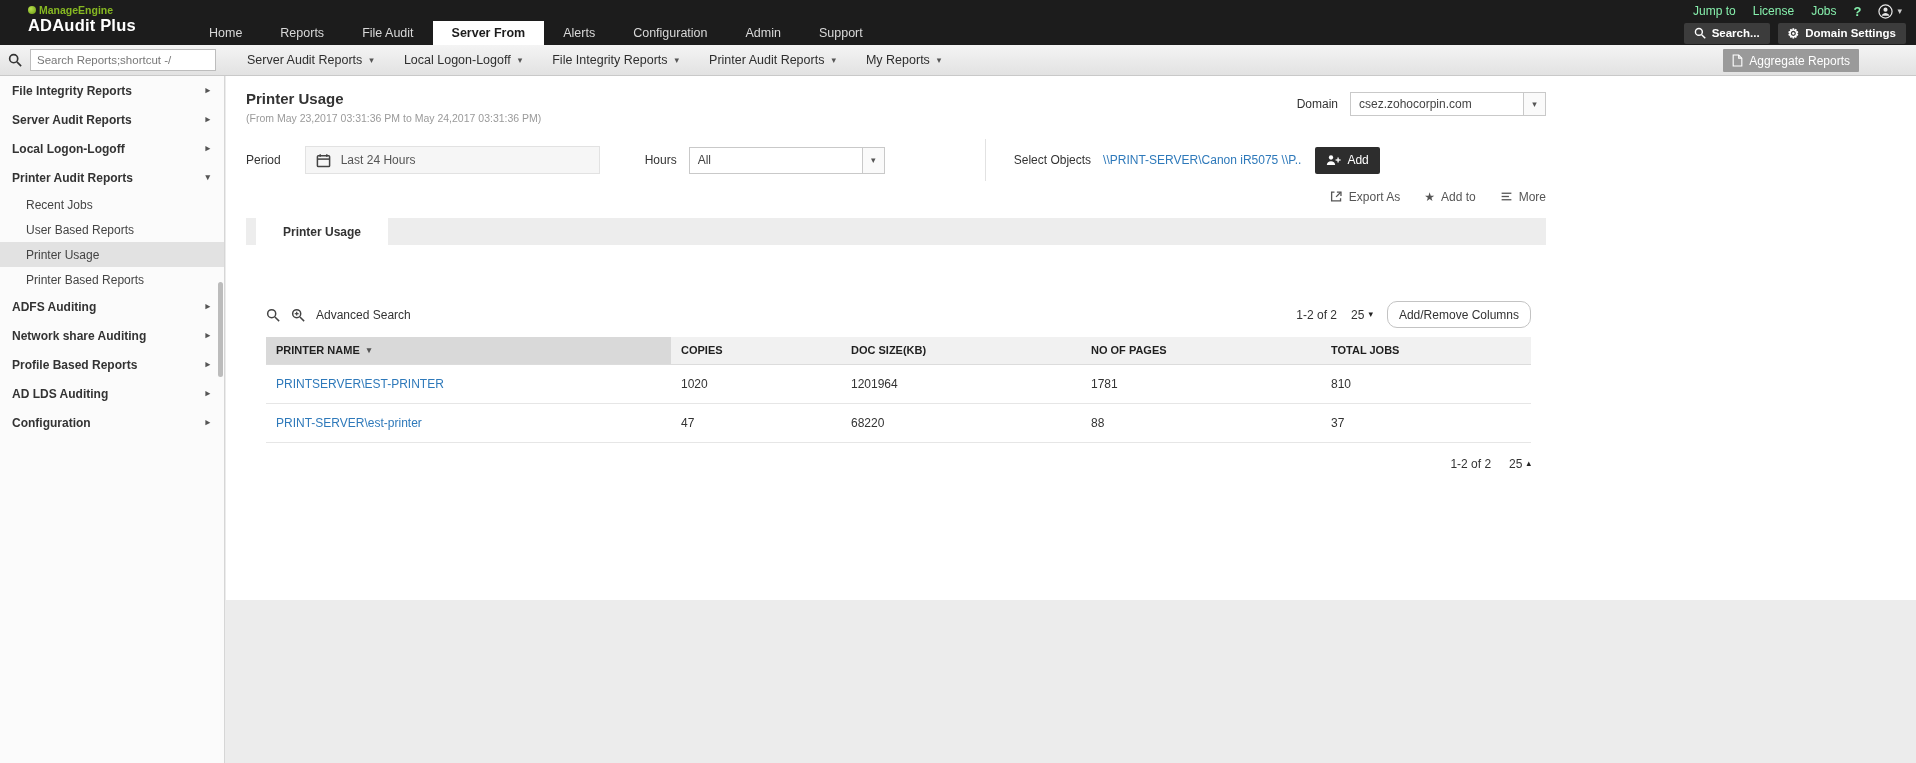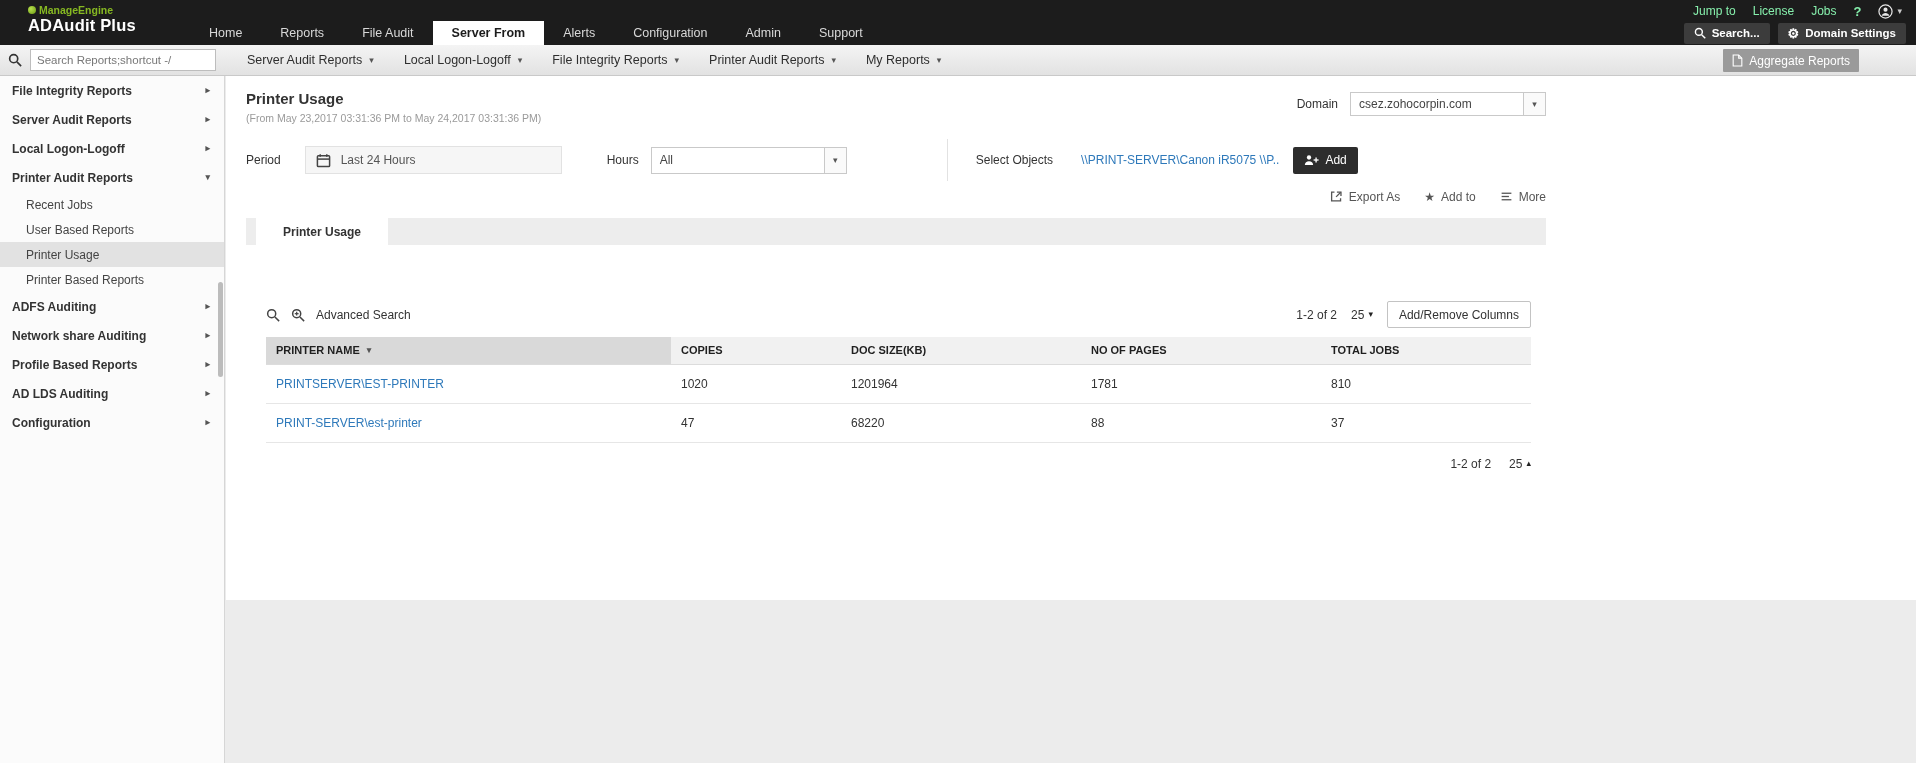--- a/index.html
+++ b/index.html
@@ -57,44 +57,44 @@
   .domain-group{display:flex;align-items:center;gap:12px;margin-top:2px}
   .domain-label{font-size:12px;color:#333}
   .select{display:flex;align-items:center;height:24px;background:#fff;border:1px solid #c9c9c9;font-size:12px;color:#444}
   .select .val{padding:0 8px;flex:1;white-space:nowrap;overflow:hidden}
   .select .chev{width:22px;align-self:stretch;border-left:1px solid #c9c9c9;display:flex;align-items:center;justify-content:center;background:#fafafa}
   .domain-select{width:196px}
   .hours-select{width:196px;height:27px}
 
   .filters{display:flex;align-items:center;margin-top:22px;height:28px}
   .lbl{font-size:12px;color:#333;white-space:nowrap}
-  .period-field{margin-left:24px;width:257px;height:28px;background:#f6f6f6;border:1px solid #e2e2e2;display:flex;align-items:center;gap:10px;padding:0 10px;font-size:12px;color:#555}
+  .period-field{margin-left:24px;width:295px;height:28px;background:#f6f6f6;border:1px solid #e2e2e2;display:flex;align-items:center;gap:10px;padding:0 10px;font-size:12px;color:#555}
   .period-field .cal{color:#444;display:flex}
   .hours-lbl{margin-left:45px;margin-right:12px}
   .vdiv{width:1px;height:42px;background:#e2e2e2;margin-left:100px}
   .selobj-lbl{margin-left:28px}
-  .selobj-val{margin-left:28px;font-size:12px;color:#2e79ba;white-space:nowrap;max-width:200px;overflow:hidden}
+  .selobj-val{margin-left:12px;font-size:12px;color:#2e79ba;white-space:nowrap;max-width:200px;overflow:hidden}
   .add-btn{margin-left:14px;display:flex;align-items:center;gap:6px;background:#2d2d2d;color:#fff;border:none;height:27px;padding:0 11px;font-size:12px;font-family:inherit;border-radius:2px}
 
   .actions-row{display:flex;justify-content:flex-end;align-items:center;gap:24px;margin-top:14px;height:18px;font-size:12px;color:#555}
   .action{display:flex;align-items:flex-start;gap:6px;cursor:default;color:#555}
   .star-glyph::before{content:"★";font-size:12px;color:#555}
 
   .tab-band{margin-top:12px;height:27px;background:#ededed;display:flex;align-items:stretch}
   .report-tab{margin-left:10px;background:#fff;display:flex;align-items:center;padding:0 27px;font-size:12px;font-weight:bold;color:#333}
 
   .table-area{margin:0 15px 0 20px}
   .grid-toolbar{margin-top:56px;display:flex;justify-content:space-between;align-items:center;height:27px}
   .gt-left{display:flex;align-items:center;gap:11px;color:#444}
   .adv-label{font-size:12px;color:#333}
   .gt-right{display:flex;align-items:center;gap:14px}
   .pgn{font-size:12px;color:#333}
   .pagesize{display:flex;align-items:center;gap:4px;font-size:12px;color:#333}
   .pagesize .cd,.pagesize .cu{color:#222}
-  .cols-btn{background:#fff;border:1px solid #c3c3c3;height:27px;padding:0 11px;font-size:12px;color:#333;font-family:inherit;border-radius:2px}
+  .cols-btn{background:#fff;border:1px solid #c3c3c3;height:27px;padding:0 11px;font-size:12px;color:#333;font-family:inherit;border-radius:10px}
 
   table{border-collapse:collapse;width:100%;margin-top:9px}
   th{height:27px;background:#f1f1f1;font-size:11px;color:#1f1f1f;text-align:left;padding:0 10px;font-weight:bold;white-space:nowrap;border-bottom:1px solid #dcdcdc}
   th.first{background:#d9d9d9}
   .th-inner{display:flex;align-items:center;gap:7px}
   td{height:39px;border-bottom:1px solid #e6e6e6;font-size:12px;color:#333;padding:0 10px}
   td a{color:#2e79ba;text-decoration:none}
 
   .grid-footer{margin-top:14px;display:flex;justify-content:flex-end;align-items:center;gap:18px}
 

